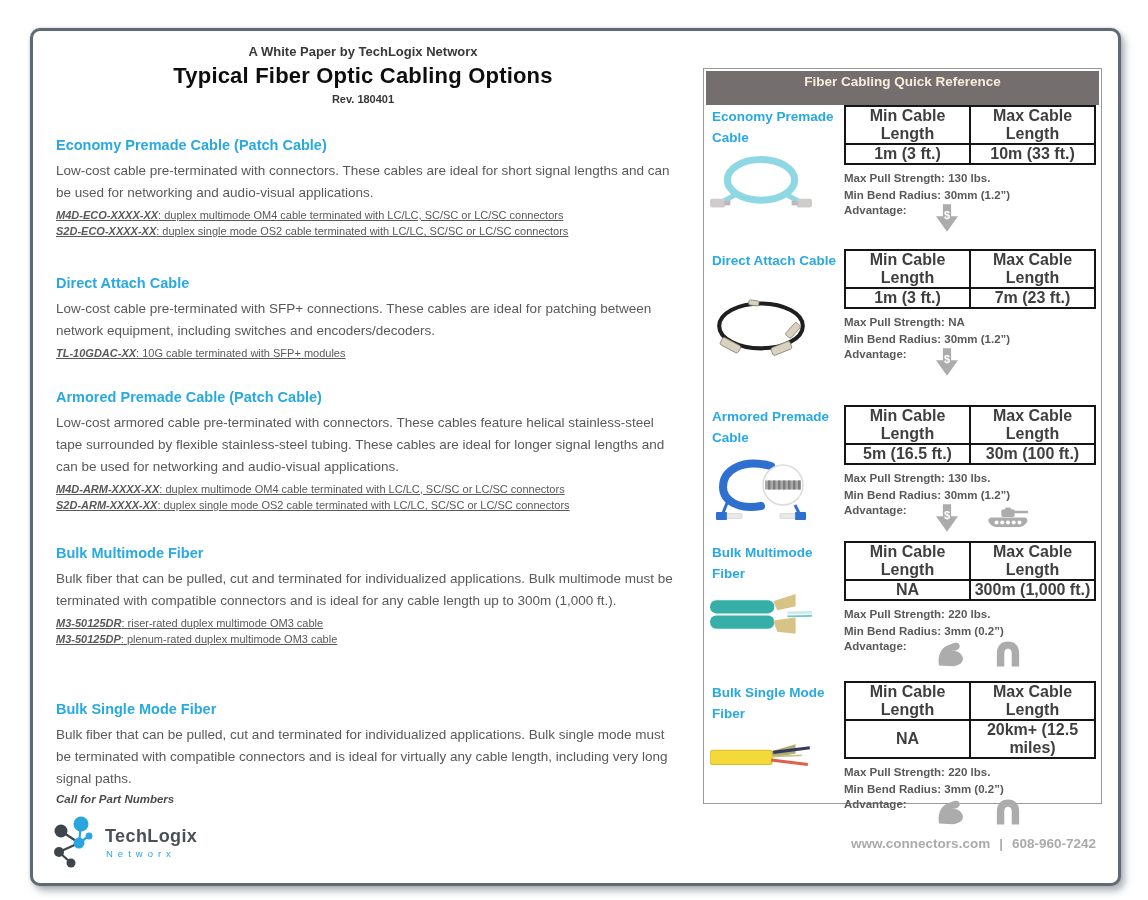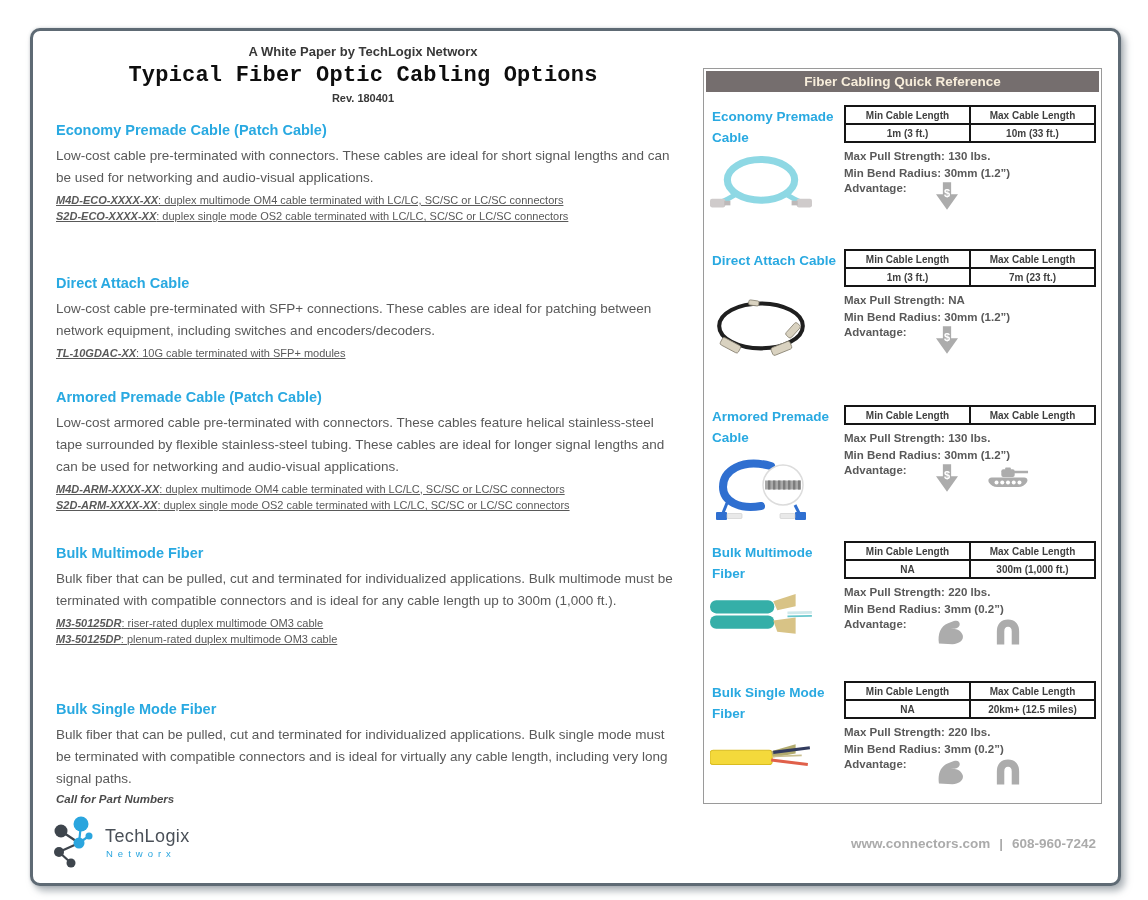--- a/index.html
+++ b/index.html
@@ -10,60 +10,60 @@
     overflow:hidden;
   }
   .frame {
     position:absolute; left:30px; top:28px; width:1085px; height:852px;
     border:3px solid #5E6A74; border-radius:10px; background:#fff;
     box-shadow:4px 5px 7px rgba(110,120,130,0.55), 0 0 3px rgba(110,120,130,0.35);
   }
   
   .doc-header { position:absolute; left:56px; top:44px; width:614px; text-align:center; }
   .byline { font-size:13px; font-weight:bold; color:#383838; }
-  .doc-title { font-size:22px; font-weight:bold; color:#0e0e0e; margin-top:4px; letter-spacing:0.2px;font-family:Liberation Mono, monospace; }
+  .doc-title { font-size:22px; font-weight:bold; color:#0e0e0e; margin-top:4px; letter-spacing:0.2px; }
   .rev { font-size:11px; font-weight:bold; color:#383838; margin-top:4px; }
   
   .section { position:absolute; left:56px; width:620px; }
-  #sec-0{top:122px} #sec-1{top:275px} #sec-2{top:389px} #sec-3{top:545px} #sec-4{top:701px}
+  #sec-0{top:137px} #sec-1{top:275px} #sec-2{top:389px} #sec-3{top:545px} #sec-4{top:701px}
   .section-heading { font-size:14.5px; font-weight:bold; color:#29A9E1; margin-bottom:7px; }
   .section-body { font-size:13.5px; color:#595959; line-height:1.62; margin-bottom:3px; }
   .pn-line { font-size:11px; color:#595959; line-height:1.5;text-decoration:underline; }
   .pn-code { font-weight:bold; font-style:italic; }
   .note { font-size:11.5px; font-weight:bold; font-style:italic; color:#4a4a4a; margin-top:2px; }
   
   .qr-box {
     position:absolute; left:703px; top:68px; width:397px; height:734px;
     border:1px solid #9a9a9a; background:#fff;
   }
   .qr-header {
-    margin:2px; height:21px; background:#756E6E; color:#F7EDDB;
+    margin:2px; height:34px; background:#756E6E; color:#F7EDDB;
     font-weight:bold; font-size:13.5px; text-align:center; line-height:21px;
   }
   .qr-entry { position:absolute; left:0; width:100%; }
   #qr-0{top:36px} #qr-1{top:180px} #qr-2{top:336px} #qr-3{top:472px} #qr-4{top:612px}
   .qr-label {
     position:absolute; left:8px; top:2px; width:128px;
     font-weight:bold; font-size:13.5px; color:#29A9E1; line-height:1.55;
   }
   .qr-img { position:absolute; left:6px; top:50px; }
   .qr-info { position:absolute; left:140px; top:0; width:252px; }
   table.qr-table { width:100%; border-collapse:collapse; table-layout:fixed; }
   .qr-table th, .qr-table td {
-    border:2px solid #151515; font-size:10px; color:#3F3F3F;
+    border:2px solid #151515; font-size:16px; color:#3F3F3F;
     text-align:center; padding:0 2px; height:16px; font-weight:bold;
   }
   .qr-line { font-size:11.5px; font-weight:bold; color:#595959; line-height:1.45; }
   .qr-line.first { margin-top:5px; }
   .qr-adv { display:flex; align-items:flex-start; gap:29px; margin-top:1px; }
   .adv-label { font-size:11.5px; font-weight:bold; color:#595959; }
   .adv-icon { flex:none; }
   
   .logo { position:absolute; left:52px; top:816px; display:flex; gap:7px; align-items:center; }
-  .logo-title { font-size:18px; font-weight:normal; color:#4A5058; letter-spacing:0.4px; }
+  .logo-title { font-size:18px; font-weight:bold; color:#4A5058; letter-spacing:0.4px; }
   .logo-sub { font-size:9.5px; color:#2AA5DE; letter-spacing:5px; margin-top:1px; margin-left:1px; }
   .footer-contact { position:absolute; top:836px; right:52px; font-size:13.5px; font-weight:bold; color:#ABABAB; }
   .footer-contact .sep { padding:0 9px; }
   .defs-hidden { position:absolute; width:0; height:0; overflow:hidden; }
 </style>
 </head>
 <body>
 
 <svg class="defs-hidden" aria-hidden="true">
   <defs>
@@ -261,20 +261,24 @@
     <svg class="qr-img" width="102" height="70">
         <use href="#img-armored"></use>
       </svg>
     <div class="qr-info">
       <table class="qr-table">
         <tbody>
             <tr>
           <th>Min Cable Length</th>
           <th>Max Cable Length</th>
         </tr>
+        <tr>
+          <td>5m (16.5 ft.)</td>
+          <td>30m (100 ft.)</td>
+        </tr>
       </tbody>
         </table>
       <div class="qr-line first">Max Pull Strength: 130 lbs.</div>
       <div class="qr-line">Min Bend Radius: 30mm (1.2”)</div>
       <div class="qr-adv">
         <span class="adv-label">Advantage:</span>
         <svg class="adv-icon" width="22" height="28">
             <use href="#icon-low-cost"></use>
           </svg>
         <svg class="adv-icon" width="42" height="25">

